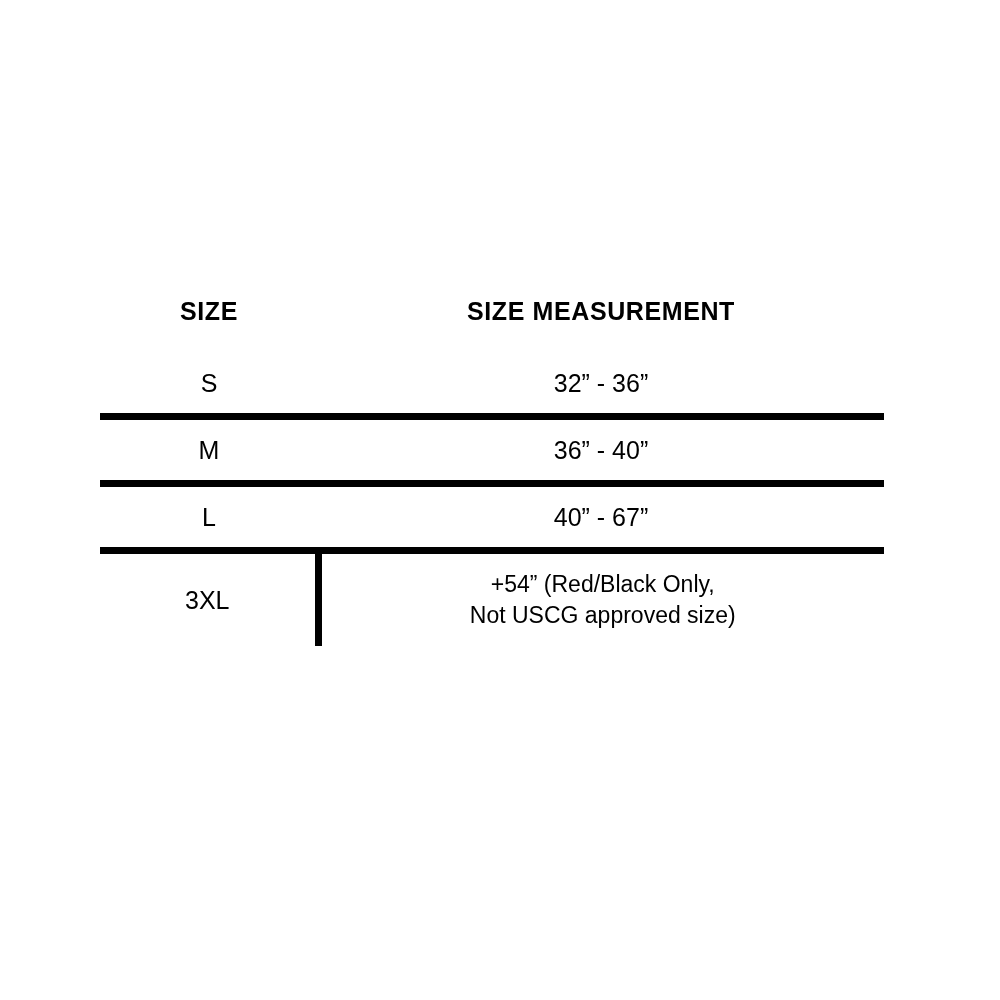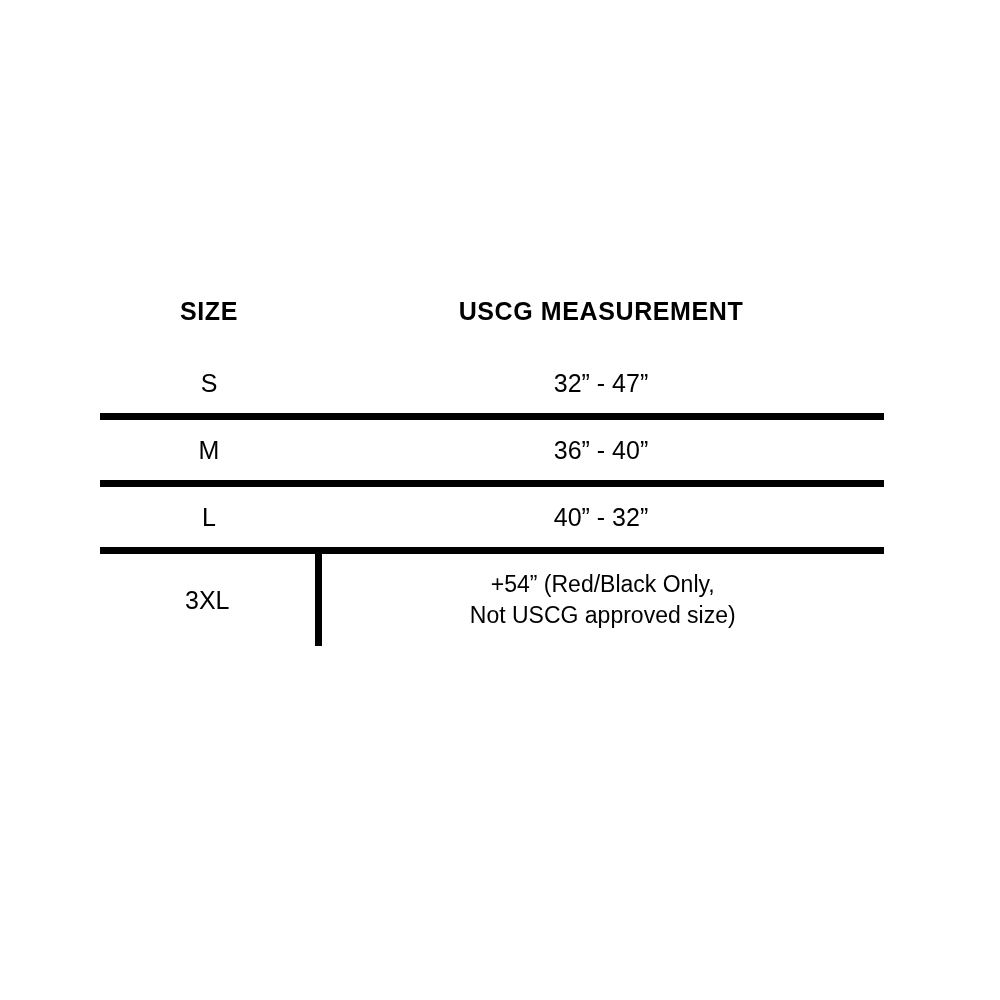--- a/index.html
+++ b/index.html
@@ -82,36 +82,36 @@
 <div class="page">
 
   <table class="size-table">
     <colgroup>
       <col class="c-size">
       <col class="c-chest">
     </colgroup>
     <tbody>
       <tr class="hdr row-rule">
         <th class="cell-size">SIZE</th>
-        <th class="cell-chest">USCG MEASUREMENT</th>
+        <th class="cell-chest">SIZE MEASUREMENT</th>
       </tr>
 
       <tr class="body-row row-rule">
         <td class="cell-size">S</td>
-        <td class="cell-chest">32” - 47”</td>
+        <td class="cell-chest">32” - 36”</td>
       </tr>
 
       <tr class="body-row row-rule">
         <td class="cell-size">M</td>
         <td class="cell-chest">36” - 40”</td>
       </tr>
 
       <tr class="body-row row-rule">
         <td class="cell-size">L</td>
-        <td class="cell-chest">40” - 32”</td>
+        <td class="cell-chest">40” - 67”</td>
       </tr>
 
 
 
       <tr class="body-row last-row">
         <td class="cell-size">3XL</td>
         <td class="cell-chest">
           <span class="chest-line">+54” (Red/Black Only,</span>
           <span class="chest-line">Not USCG approved size)</span>
         </td>

